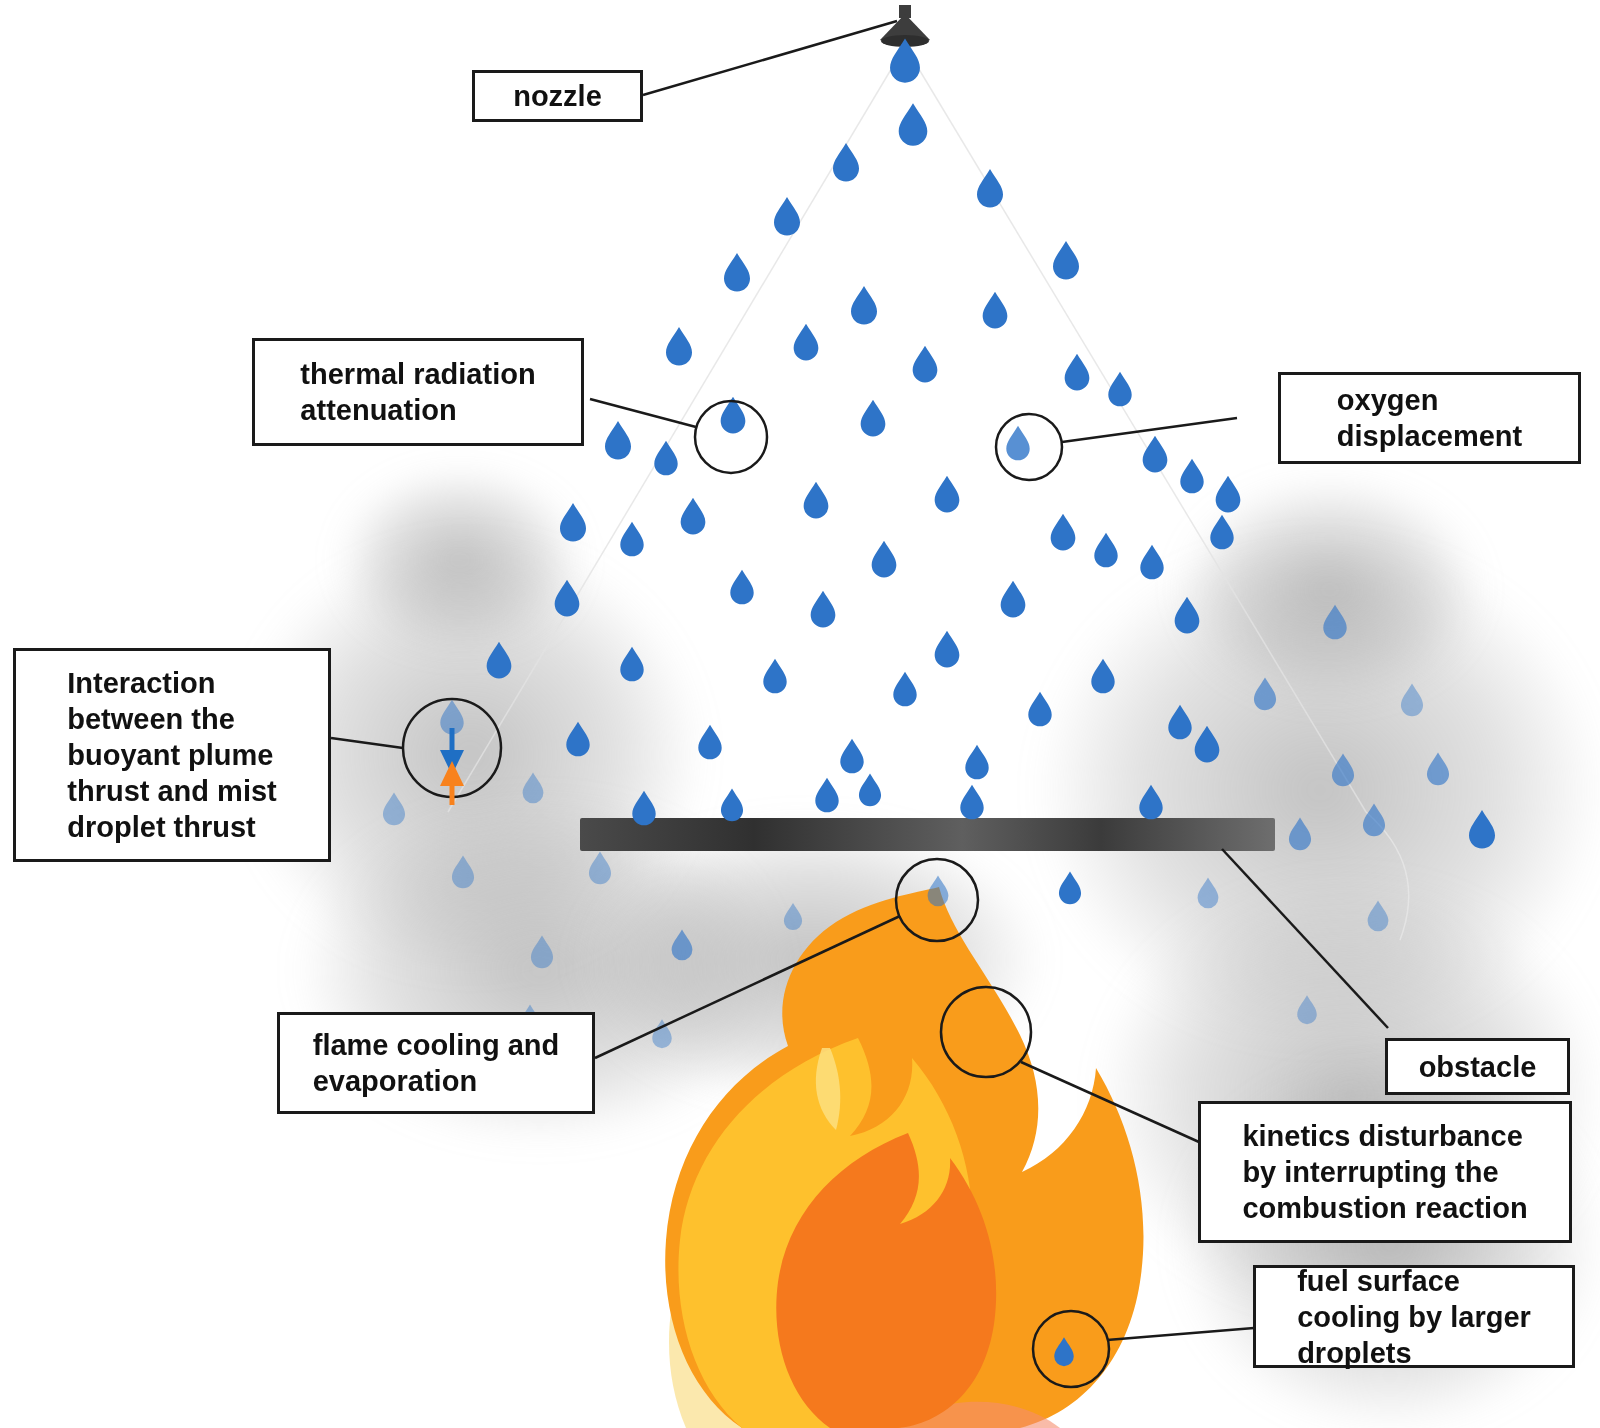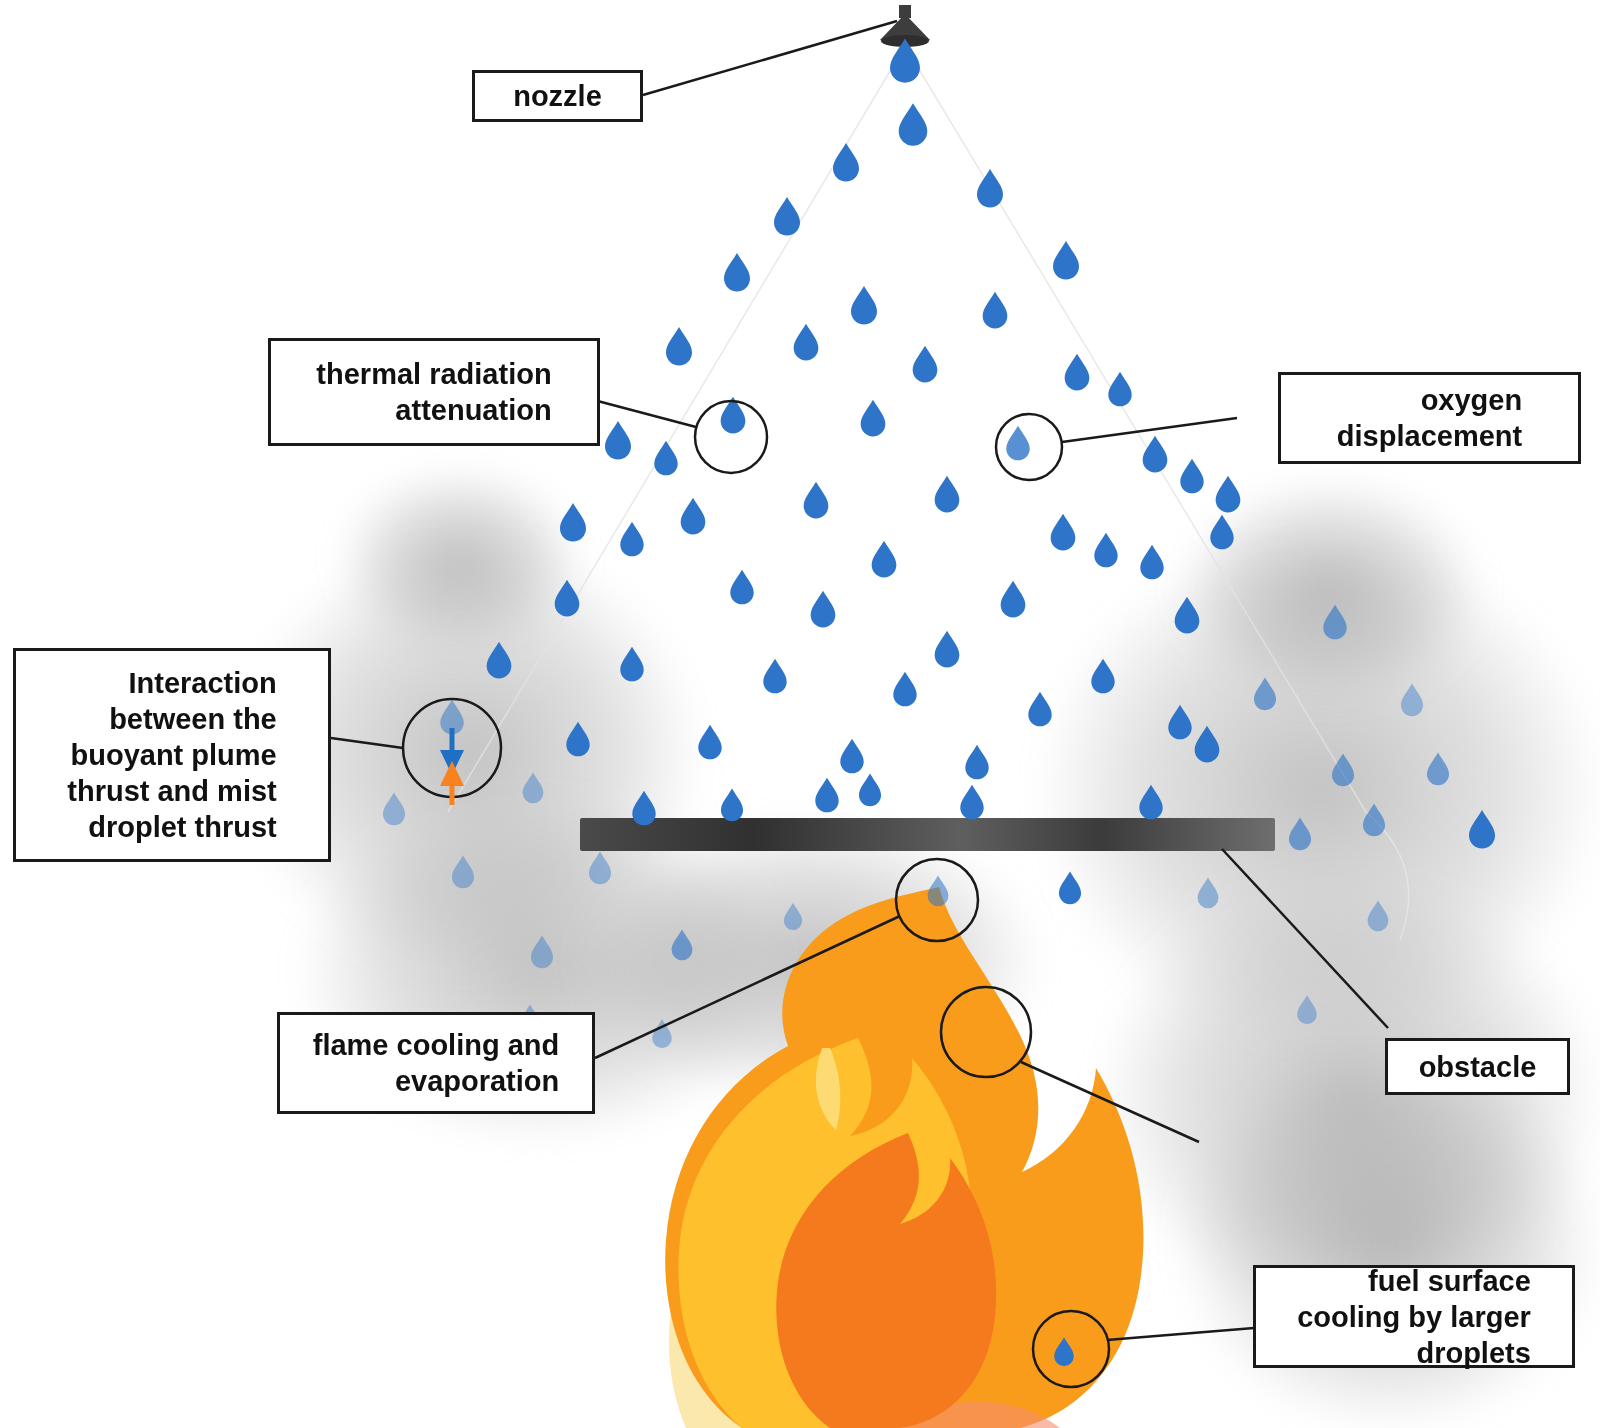--- a/index.html
+++ b/index.html
@@ -21,21 +21,21 @@
     pointer-events:none;
   }
   #scene{position:absolute;left:0;top:0;z-index:2;}
   .label{
     position:absolute;
     z-index:3;
     box-sizing:border-box;
     background:#ffffff;
     border:3px solid #1a1a1a;
     display:flex;align-items:center;justify-content:center;
-    text-align:right;
+    text-align:left;
     font-weight:700;
     font-size:29px;line-height:36px;
     color:#111;
     white-space:pre-line;
   }
 </style>
 </head>
 <body>
 
 <div id="canvas">
@@ -198,21 +198,21 @@
         <line x1="595" y1="1058" x2="900" y2="916" stroke="#1a1a1a" stroke-width="2.5"></line>
         <line x1="1222" y1="849" x2="1388" y2="1028" stroke="#1a1a1a" stroke-width="2.5"></line>
         <line x1="1021" y1="1062" x2="1199" y2="1142" stroke="#1a1a1a" stroke-width="2.5"></line>
         <line x1="1107" y1="1340" x2="1254" y2="1328" stroke="#1a1a1a" stroke-width="2.5"></line>
       </g>
   </svg>
 
   <div class="label" style="left:472px;top:70px;width:171px;height:52px;">
     <span>nozzle</span>
   </div>
-  <div class="label" style="left:268px;top:338px;width:332px;height:108px;">
+  <div class="label" style="left:252px;top:338px;width:332px;height:108px;">
     <span>thermal radiation
 attenuation</span>
   </div>
   <div class="label" style="left:1237px;top:372px;width:303px;height:92px;margin-left:41px;">
     <span>oxygen
 displacement</span>
   </div>
   <div class="label" style="left:13px;top:648px;width:318px;height:214px;">
     <span>Interaction
 between the
@@ -220,18 +220,23 @@
 thrust and mist
 droplet thrust</span>
   </div>
   <div class="label" style="left:277px;top:1012px;width:318px;height:102px;">
     <span>flame cooling and
 evaporation</span>
   </div>
   <div class="label" style="left:1385px;top:1014px;width:185px;height:57px;margin-top:24px;">
     <span>obstacle</span>
   </div>
+  <div class="label" style="left:1198px;top:1101px;width:374px;height:142px;">
+    <span>kinetics disturbance
+by interrupting the
+combustion reaction</span>
+  </div>
   <div class="label" style="left:1253px;top:1265px;width:322px;height:103px;">
     <span>fuel surface
 cooling by larger
 droplets</span>
   </div>
 </div>
 
 </body></html>

